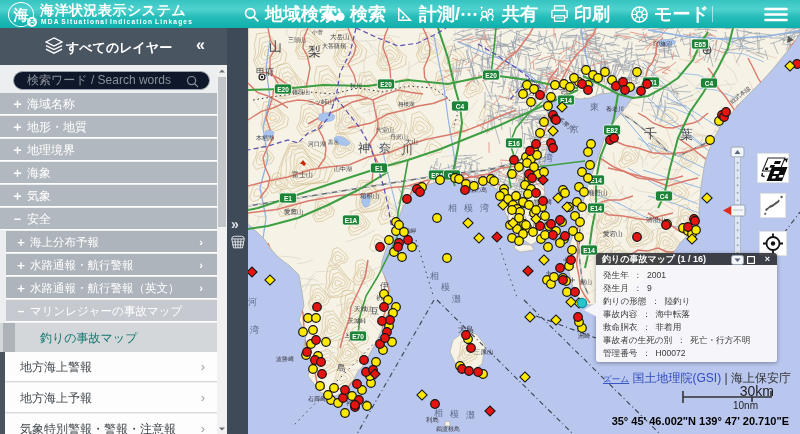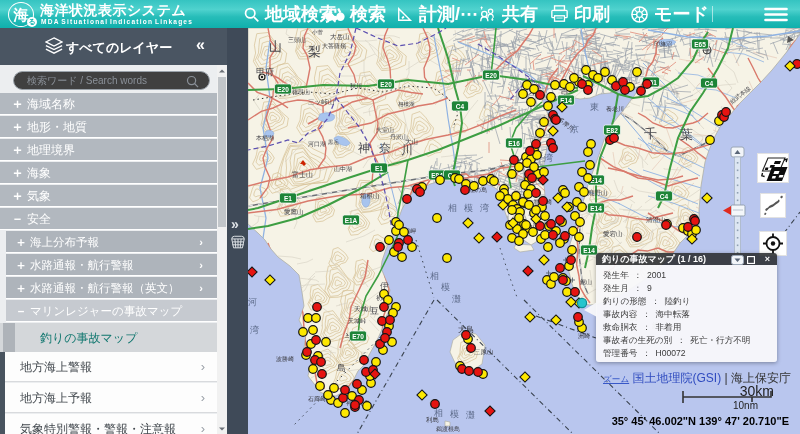--- a/index.html
+++ b/index.html
@@ -7,21 +7,21 @@
 #logo{position:absolute;left:8px;top:2px;width:26px;height:25px;border:1.6px solid #fff;border-radius:50%;color:#fff;font-weight:bold;font-size:15px;text-align:center;line-height:23px}
 #logo2{position:absolute;left:27px;top:17px;width:10px;height:10px;background:#fff;border-radius:50%;color:#19b8b4;font-size:7px;font-weight:bold;text-align:center;line-height:10px}
 #ttl{position:absolute;left:40px;top:2px;color:#fff;font-weight:bold;font-size:14px;letter-spacing:0.5px}
 #sttl{position:absolute;left:41px;top:18px;color:#fff;font-weight:bold;font-size:6.6px;letter-spacing:1.2px}
 .hmenu{position:absolute;top:0;height:28px;display:flex;align-items:center;color:#fff;font-size:18px;font-weight:bold}
 .hmenu svg{margin-right:5px}
 #sb{position:absolute;left:0;top:28px;width:227px;height:406px;background:#eceef0}
 #sbhdr{position:absolute;left:0;top:0;width:227px;height:37px;background:#4a5562;color:#fff}
 #sbhdr .t{position:absolute;left:66px;top:11px;font-size:13px;font-weight:bold}
 #sbhdr .c{position:absolute;left:196px;top:8px;font-size:16px;font-weight:bold}
-#srch{position:absolute;left:13px;top:43px;width:197px;height:19px;background:#404040;border:1px solid #9aa2aa;border-radius:10px;font-size:10px;color:#8a9098;line-height:17px;padding-left:13px}
+#srch{position:absolute;left:13px;top:43px;width:197px;height:19px;background:#0f172a;border:1px solid #9aa2aa;border-radius:10px;font-size:12px;color:#8a9098;line-height:17px;padding-left:13px}
 .itm{position:absolute;left:0;width:217px;height:22px;background:#b2b8bf;color:#fff;font-size:12px;line-height:22px}
 .itm .p{position:absolute;left:11px;top:0;font-size:13px;font-weight:bold}
 .itm .x{position:absolute;left:27px;top:0}
 .sub{position:absolute;left:6px;width:211px;height:22px;background:#aeb4bb;color:#fff;font-size:11.5px;line-height:22px}
 .sub .p{position:absolute;left:9px;top:0;font-size:12px;font-weight:bold}
 .sub .x{position:absolute;left:24px;top:0}
 .sub .ch{position:absolute;right:14px;top:0;font-weight:bold;font-size:11px}
 .wit{position:absolute;left:5px;width:212px;height:30px;background:#fdfdfd;color:#42484e;font-size:12px;line-height:30px;border-bottom:1px solid #d8dadd}
 .wit .x{position:absolute;left:15px;top:0}
 .wit .ch{position:absolute;right:12px;top:0;color:#9aa0a8;font-size:13px}

